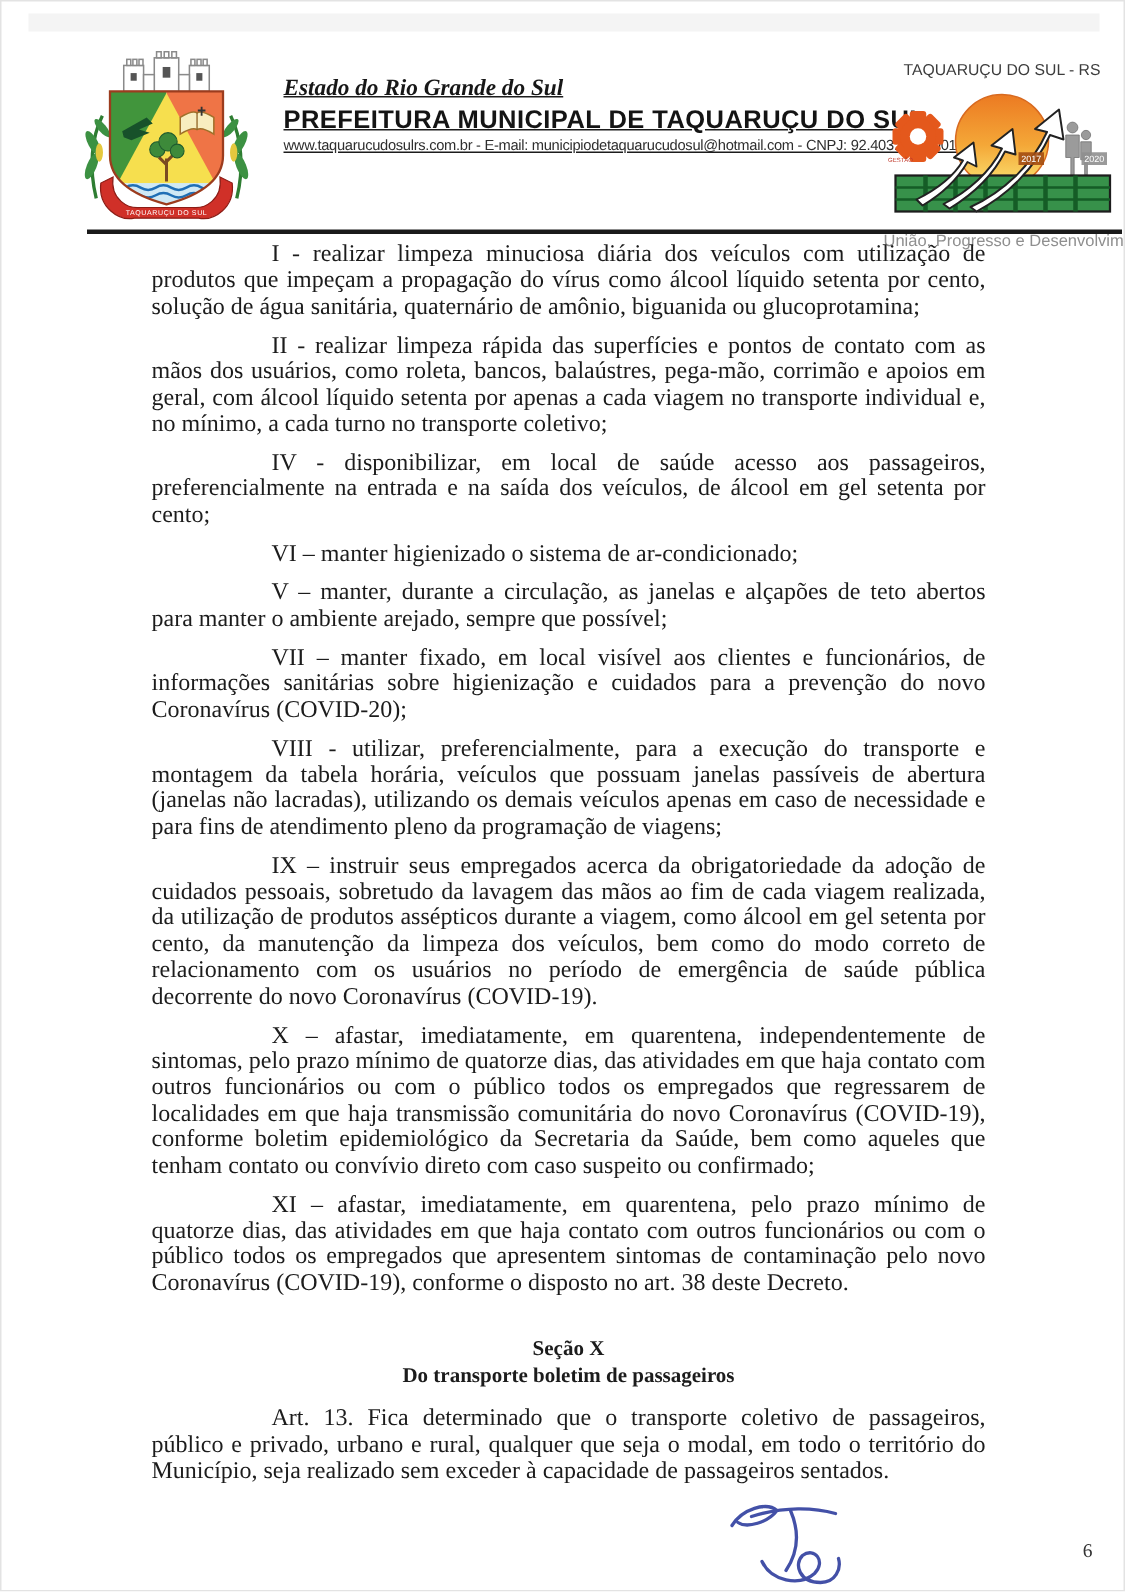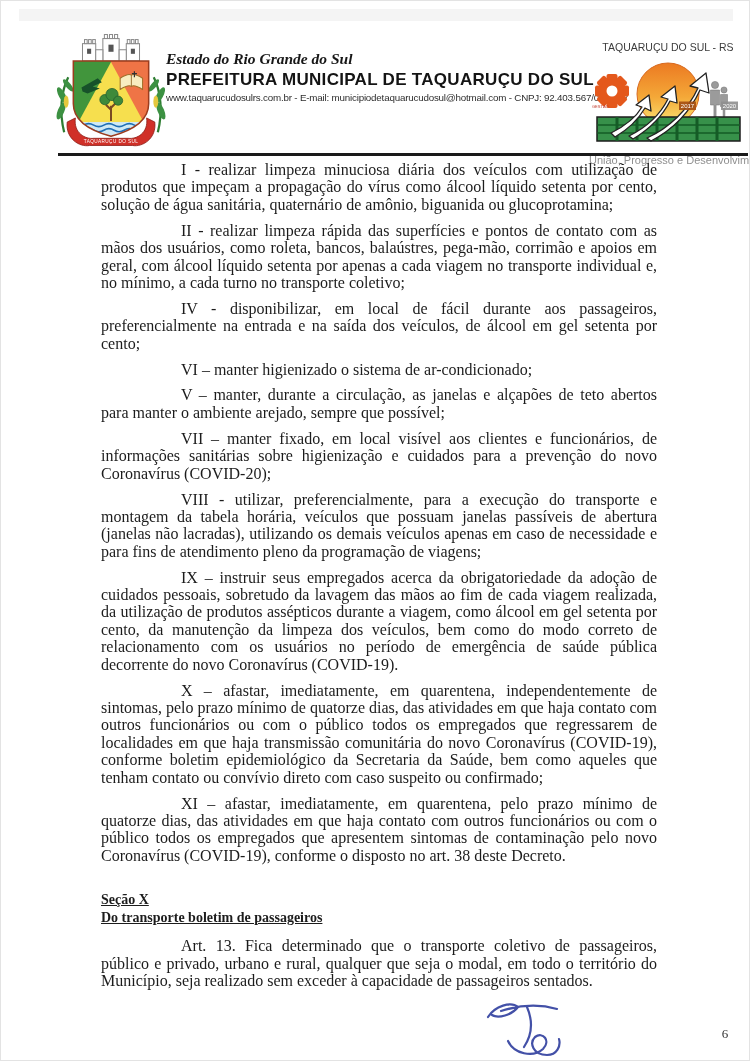--- a/index.html
+++ b/index.html
@@ -9,38 +9,38 @@
     background:#ffffff;
     overflow:hidden;
     font-family:"Liberation Serif", serif;
     color:#1c1c1c;
     box-sizing:border-box;
     border:1px solid #e3e3e3;
   }
   .scan-band{position:absolute;left:18px;top:8px;width:714px;height:12px;background:#f4f4f4;}
   
   .crest{position:absolute;left:54px;top:33px;width:112px;height:116px;}
-  .head-text{position:absolute;left:165px;top:49px;width:420px;}
+  .head-text{position:absolute;left:188px;top:49px;width:420px;text-decoration:underline;}
   .state-line{font-family:"Liberation Serif",serif;font-weight:bold;font-style:italic;font-size:15.5px;color:#171717;}
   .muni-line{font-family:"Liberation Sans",sans-serif;font-weight:bold;font-size:17px;letter-spacing:.3px;color:#141414;margin-top:2px;white-space:nowrap;}
   .addr-line{font-family:"Liberation Sans",sans-serif;font-size:13.5px;color:#2e2e2e;margin-top:7px;white-space:nowrap;}
   .contact-line{font-family:"Liberation Sans",sans-serif;font-size:9.8px;letter-spacing:-.2px;color:#2e2e2e;margin-top:2px;white-space:nowrap;}
   .admin-block{position:absolute;left:588px;top:40px;width:158px;text-align:center;}
   .city-label{font-family:"Liberation Sans",sans-serif;font-size:10.5px;color:#3c3c3c;white-space:nowrap;}
   .admin-logo{margin-top:4px;}
   .slogan{font-family:"Liberation Sans",sans-serif;font-size:11px;color:#8f8f8f;margin-top:3px;white-space:nowrap;}
   .head-rule{position:absolute;left:57px;top:152px;width:690px;height:3px;background:#1a1a1a;}
   
   .doc-body{position:absolute;left:100px;top:160px;width:556px;}
   .doc-body p{
     margin:0 0 8.5px 0;
     font-size:16px;line-height:17.4px;
     text-align:justify;text-indent:80px;
   }
-  .section-heading{text-align:left;font-weight:bold;font-size:14px;line-height:17.5px;margin:27px 0 11px 0;text-decoration:underline;}
+  .section-heading{text-align:center;font-weight:bold;font-size:14px;line-height:17.5px;margin:27px 0 11px 0;}
   .doc-body p.article{margin-bottom:0;}
   
   .signature{position:absolute;left:482px;top:996px;width:110px;height:62px;}
   .page-number{position:absolute;left:714px;top:1025px;width:20px;text-align:center;font-size:13px;color:#333;}
 </style>
 </head>
 <body>
 
 <div class="page">
 
@@ -182,21 +182,21 @@
       </svg>
     </div>
     <div class="slogan">União, Progresso e Desenvolvimento</div>
   </div>
 
   <div class="head-rule"></div>
 
   <main class="doc-body">
     <p>I - realizar limpeza minuciosa diária dos veículos com utilização de produtos que impeçam a propagação do vírus como álcool líquido setenta por cento, solução de água sanitária, quaternário de amônio, biguanida ou glucoprotamina;</p>
     <p>II - realizar limpeza rápida das superfícies e pontos de contato com as mãos dos usuários, como roleta, bancos, balaústres, pega-mão, corrimão e apoios em geral, com álcool líquido setenta por apenas a cada viagem no transporte individual e, no mínimo, a cada turno no transporte coletivo;</p>
-    <p>IV - disponibilizar, em local de fácil durante aos passageiros, preferencialmente na entrada e na saída dos veículos, de álcool em gel setenta por cento;</p>
+    <p>IV - disponibilizar, em local de saúde acesso aos passageiros, preferencialmente na entrada e na saída dos veículos, de álcool em gel setenta por cento;</p>
     <p>VI – manter higienizado o sistema de ar-condicionado;</p>
     <p>V – manter, durante a circulação, as janelas e alçapões de teto abertos para manter o ambiente arejado, sempre que possível;</p>
     <p>VII – manter fixado, em local visível aos clientes e funcionários, de informações sanitárias sobre higienização e cuidados para a prevenção do novo Coronavírus (COVID-20);</p>
     <p>VIII - utilizar, preferencialmente, para a execução do transporte e montagem da tabela horária, veículos que possuam janelas passíveis de abertura (janelas não lacradas), utilizando os demais veículos apenas em caso de necessidade e para fins de atendimento pleno da programação de viagens;</p>
     <p>IX – instruir seus empregados acerca da obrigatoriedade da adoção de cuidados pessoais, sobretudo da lavagem das mãos ao fim de cada viagem realizada, da utilização de produtos assépticos durante a viagem, como álcool em gel setenta por cento, da manutenção da limpeza dos veículos, bem como do modo correto de relacionamento com os usuários no período de emergência de saúde pública decorrente do novo Coronavírus (COVID-19).</p>
     <p>X – afastar, imediatamente, em quarentena, independentemente de sintomas, pelo prazo mínimo de quatorze dias, das atividades em que haja contato com outros funcionários ou com o público todos os empregados que regressarem de localidades em que haja transmissão comunitária do novo Coronavírus (COVID-19), conforme boletim epidemiológico da Secretaria da Saúde, bem como aqueles que tenham contato ou convívio direto com caso suspeito ou confirmado;</p>
     <p>XI – afastar, imediatamente, em quarentena, pelo prazo mínimo de quatorze dias, das atividades em que haja contato com outros funcionários ou com o público todos os empregados que apresentem sintomas de contaminação pelo novo Coronavírus (COVID-19), conforme o disposto no art. 38 deste Decreto.</p>
 
     <div class="section-heading">
       <div>Seção X</div>

